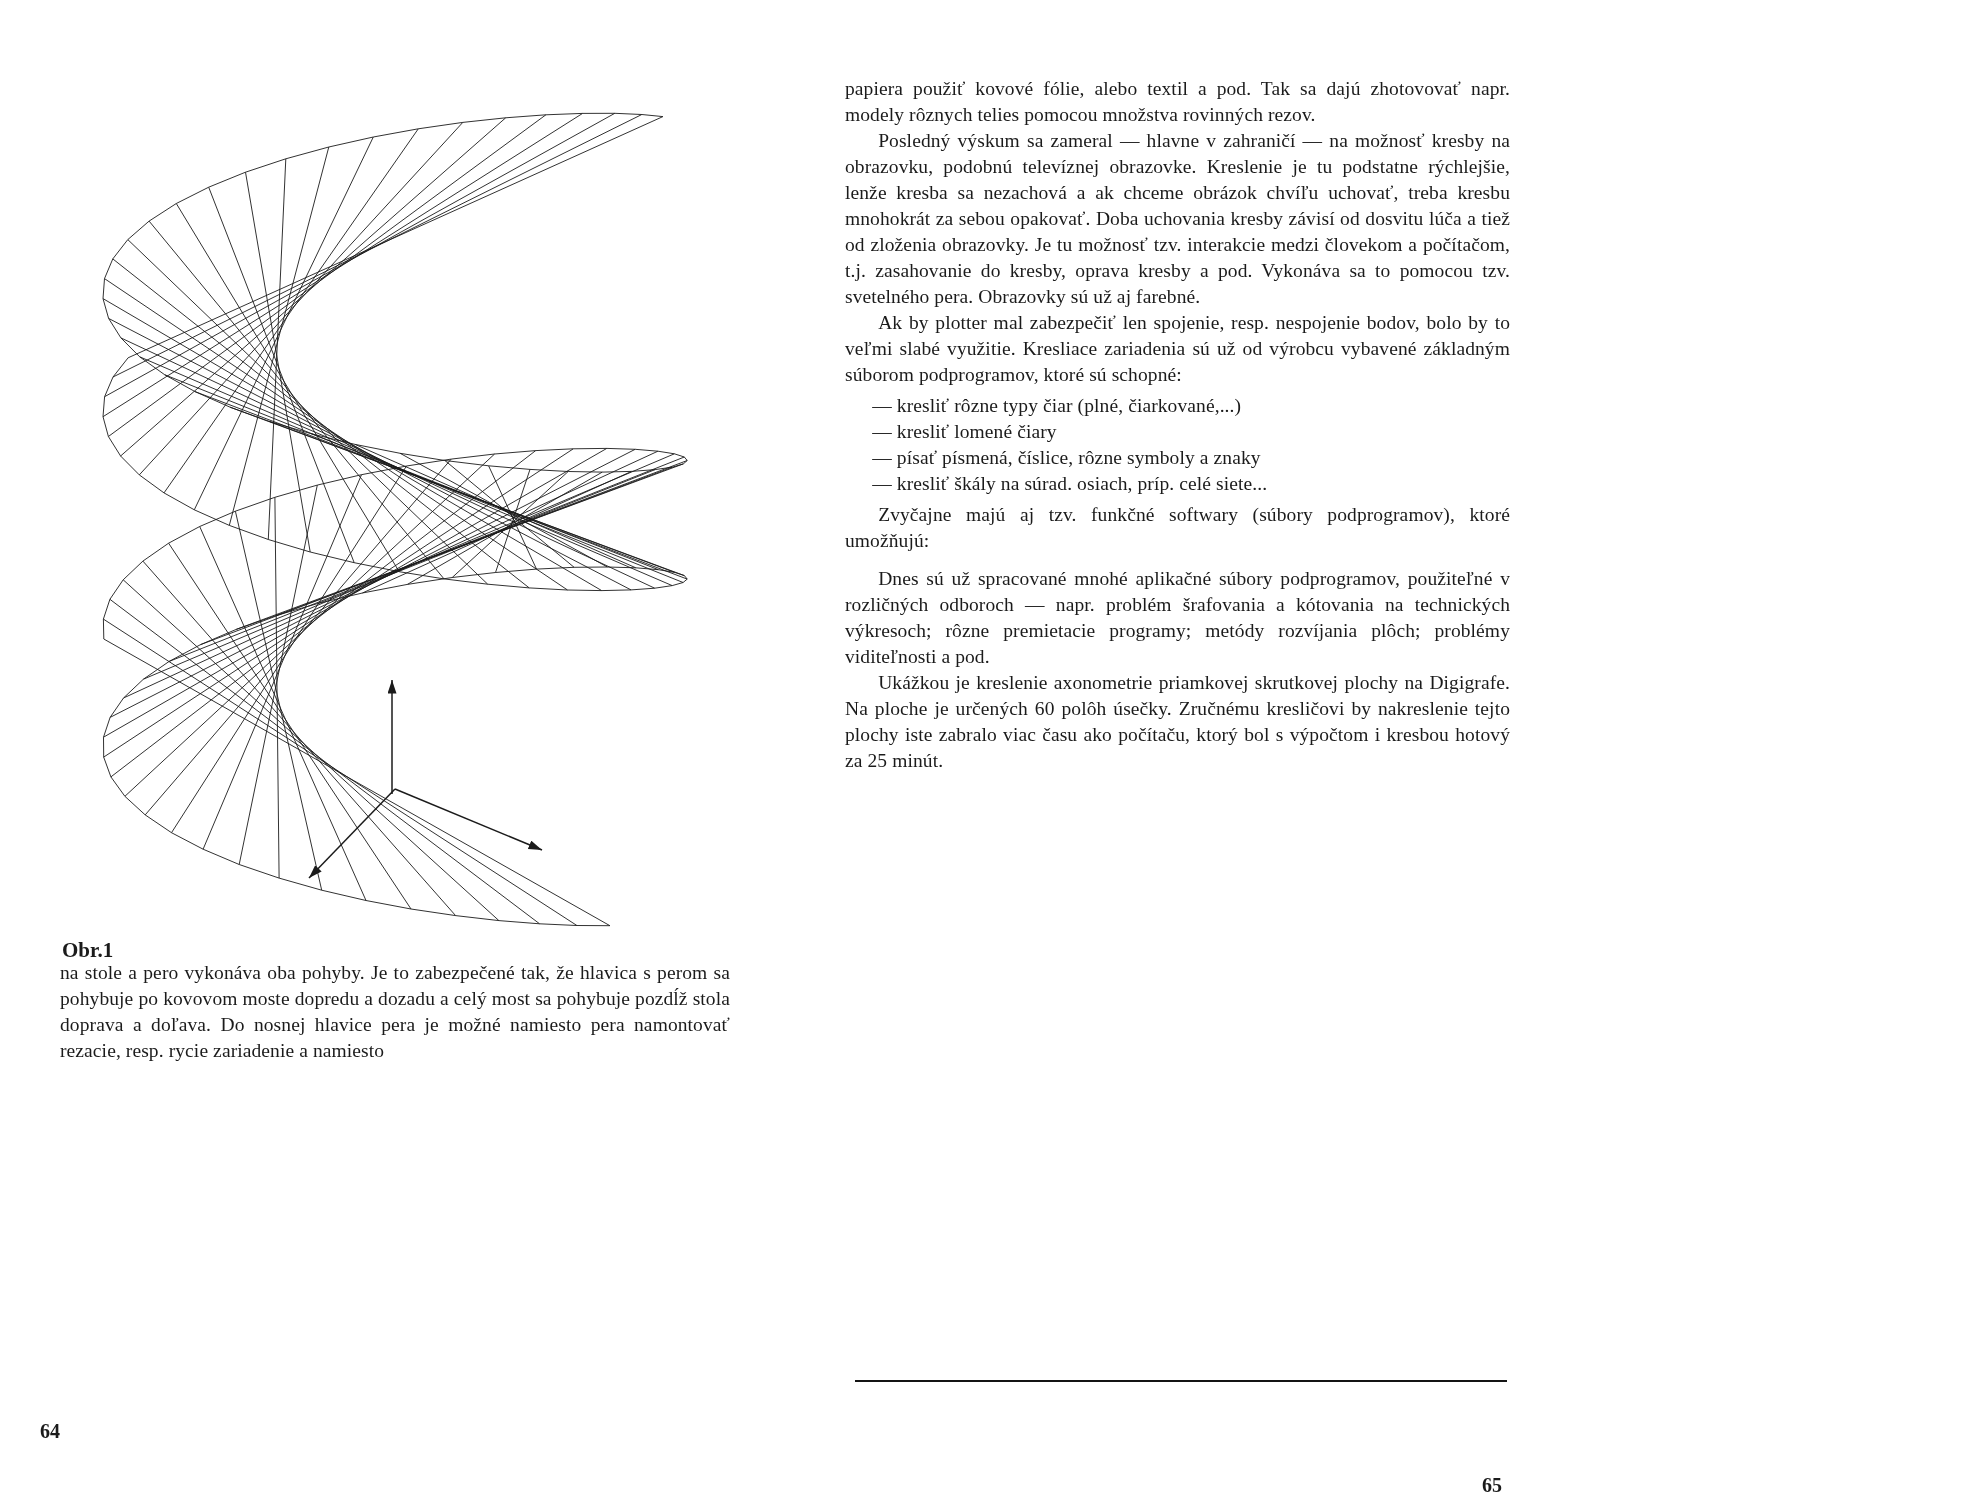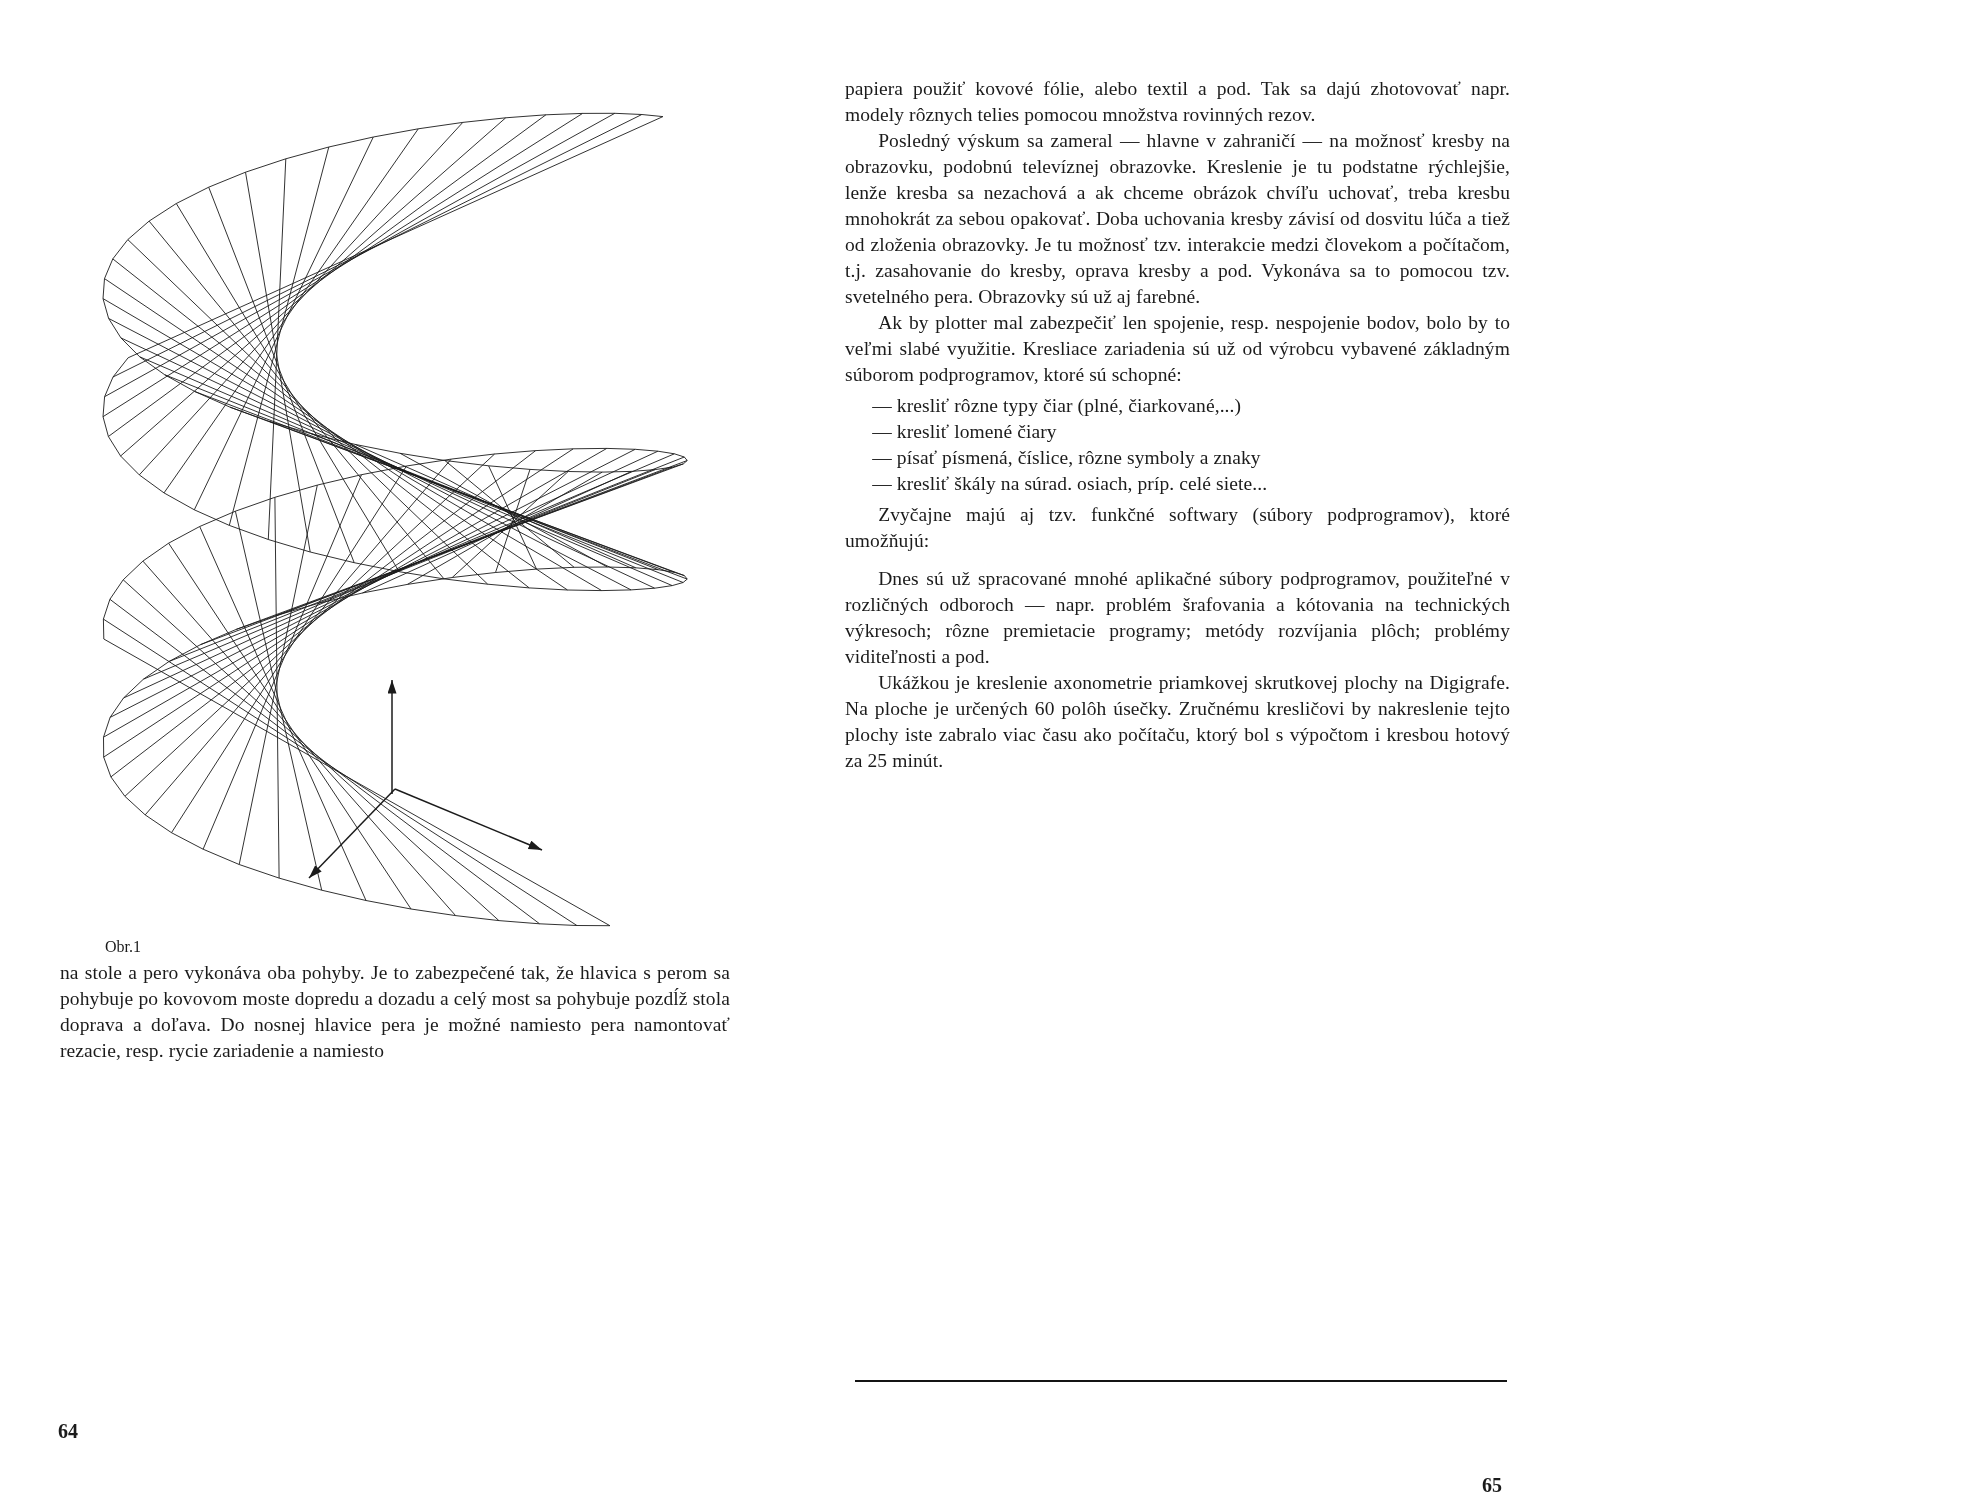--- a/index.html
+++ b/index.html
@@ -11,21 +11,21 @@
   .abs{position:absolute;}
   .bodytext{
     font-size:19.5px;line-height:26px;text-align:justify;
     letter-spacing:0.1px;
   }
   .para{margin:0;text-indent:1.7em;}
   .cont{text-indent:0;}
   .gap{margin-top:12px;}
   .list{margin:5px 0 5px 0;padding-left:1.4em;}
   .li{line-height:26px;}
-  .caption{font-size:16px;font-weight:normal;margin-left:43px;}
+  .caption{font-size:21px;font-weight:bold;}
   .pagenum{font-size:20px;font-weight:bold;}
   .rule{height:2px;background:#141414;}
   #figure-wrap svg{display:block;}
 </style>
 </head>
 <body>
 
 <div id="figure-wrap" class="abs" style="left:55px;top:58px;width:680px;height:912px;">
   <svg width="680" height="912" viewBox="0 0 680 912" xmlns="http://www.w3.org/2000/svg">
     <defs>
@@ -39,21 +39,21 @@
       <line x1="337" y1="736" x2="337" y2="622" stroke="#1b1b1b" stroke-width="1.5" marker-end="url(#ah)"></line>
       <line x1="340" y1="731" x2="254" y2="820" stroke="#1b1b1b" stroke-width="1.5" marker-end="url(#ah)"></line>
       <line x1="340" y1="731" x2="487" y2="792" stroke="#1b1b1b" stroke-width="1.5" marker-end="url(#ah)"></line>
     </svg>
 </div>
 
 <div class="abs caption" style="left:62px;top:938px;">Obr.1</div>
 
 <div class="abs bodytext" style="left:60px;top:960px;width:670px;">na stole a pero vykonáva oba pohyby. Je to zabezpečené tak, že hlavica s perom sa pohybuje po kovovom moste dopredu a dozadu a celý most sa pohybuje pozdĺž stola doprava a doľava. Do nosnej hlavice pera je možné namiesto pera namontovať rezacie, resp. rycie zariadenie a namiesto</div>
 
-<div class="abs pagenum" style="left:58px;top:1420px;">64</div>
+<div class="abs pagenum" style="left:40px;top:1420px;">64</div>
 
 <div class="abs bodytext" style="left:845px;top:76px;width:665px;font-family:Liberation Serif, serif;">
 
   <p class="para cont">papiera použiť kovové fólie, alebo textil a pod. Tak sa dajú zhotovovať napr. modely rôznych telies pomocou množstva rovinných rezov.</p>
   <p class="para">Posledný výskum sa zameral — hlavne v zahraničí — na možnosť kresby na obrazovku, podobnú televíznej obrazovke. Kreslenie je tu podstatne rýchlejšie, lenže kresba sa nezachová a ak chceme obrázok chvíľu uchovať, treba kresbu mnohokrát za sebou opakovať. Doba uchovania kresby závisí od dosvitu lúča a tiež od zloženia obrazovky. Je tu možnosť tzv. interakcie medzi človekom a počítačom, t.j. zasahovanie do kresby, oprava kresby a pod. Vykonáva sa to pomocou tzv. svetelného pera. Obrazovky sú už aj farebné.</p>
   <p class="para">Ak by plotter mal zabezpečiť len spojenie, resp. nespojenie bodov, bolo by to veľmi slabé využitie. Kresliace zariadenia sú už od výrobcu vybavené základným súborom podprogramov, ktoré sú schopné:</p>
 
   <div class="list">
     <div class="li">— kresliť rôzne typy čiar (plné, čiarkované,...)</div>
     <div class="li">— kresliť lomené čiary</div>

